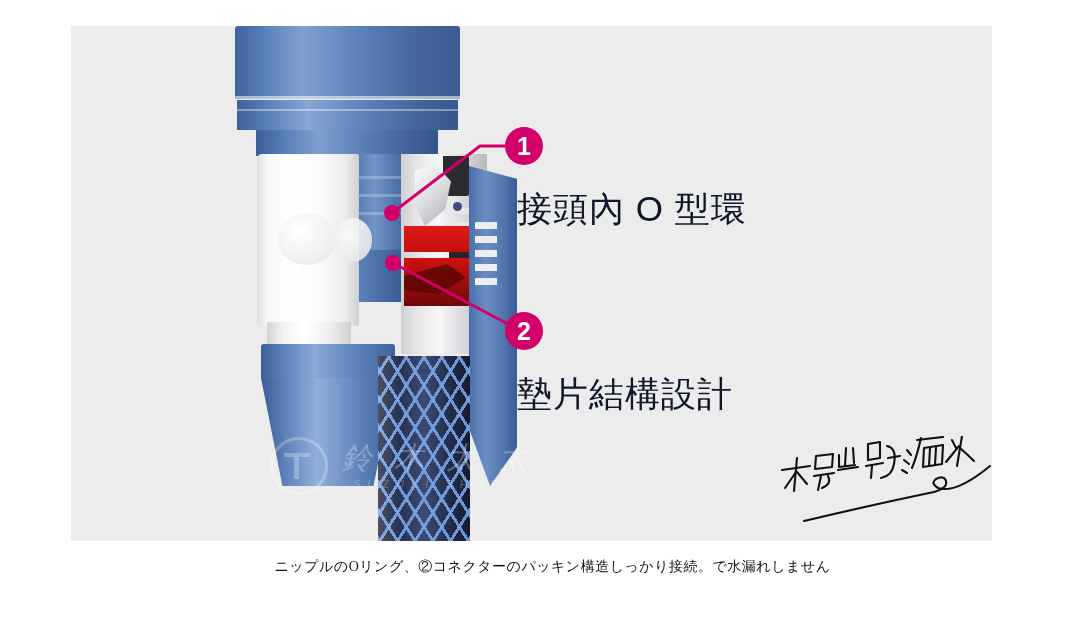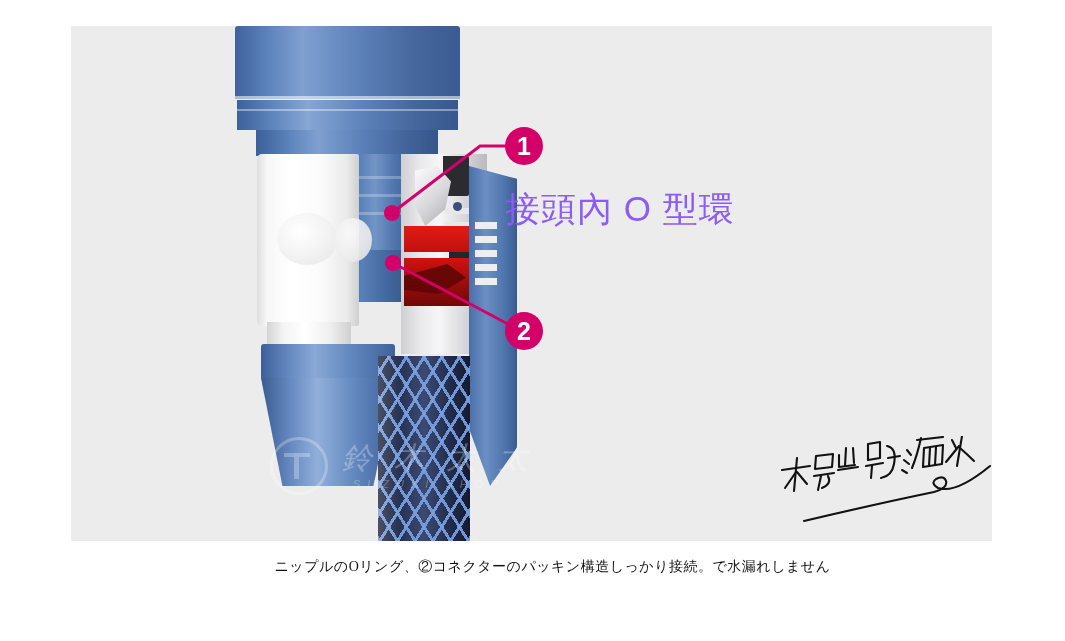--- a/index.html
+++ b/index.html
@@ -158,21 +158,21 @@
   .wm-en{font-size:11px;letter-spacing:7px;color:rgba(255,255,255,.9);margin-top:5px;margin-left:11px;}
 
   
   .leader{position:absolute;left:0;top:0;width:921px;height:515px;overflow:visible;}
   .badge{
     position:absolute;width:38px;height:38px;border-radius:50%;
     background:#d4006a;color:#fff;font-size:25px;font-weight:bold;
     display:flex;align-items:center;justify-content:center;line-height:1;
   }
   .callout-text{
-    position:absolute;color:#8b5cf6;font-size:35px;letter-spacing:1px;white-space:nowrap;
+    position:absolute;color:#0f172a;font-size:35px;letter-spacing:1px;white-space:nowrap;margin-left:12px;
   }
 
   
   .handwrite{
     position:absolute;left:705px;top:410px;width:245px;height:95px;
   }
 
   
   .caption{
     position:absolute;left:0;top:558px;width:1065px;text-align:center;
@@ -243,20 +243,21 @@
       <polyline points="321,187 409,120 450,120" fill="none" stroke="#d4006a" stroke-width="3"></polyline>
       <circle cx="321" cy="187" r="8" fill="#d4006a"></circle>
       <line x1="322" y1="237" x2="450" y2="305" stroke="#d4006a" stroke-width="3"></line>
       <circle cx="322" cy="237" r="8" fill="#d4006a"></circle>
     </svg>
 
     <div class="badge" style="left:434px;top:101px">1</div>
     <div class="callout-text" style="left:434px;top:160px">接頭內 O 型環</div>
 
     <div class="badge" style="left:434px;top:286px">2</div>
+    <div class="callout-text" style="left:434px;top:345px">墊片結構設計</div>
 
     <svg class="handwrite" viewBox="0 0 245 95">
       <title>不易出現漏水</title>
       <g fill="none" stroke="#111" stroke-width="2.1" stroke-linecap="round" stroke-linejoin="round">
 
         <path d="M6 34 L34 30"></path>
         <path d="M21 22 L18 55"></path>
         <path d="M20 36 L9 52"></path>
         <path d="M21 36 L31 48"></path>
 

